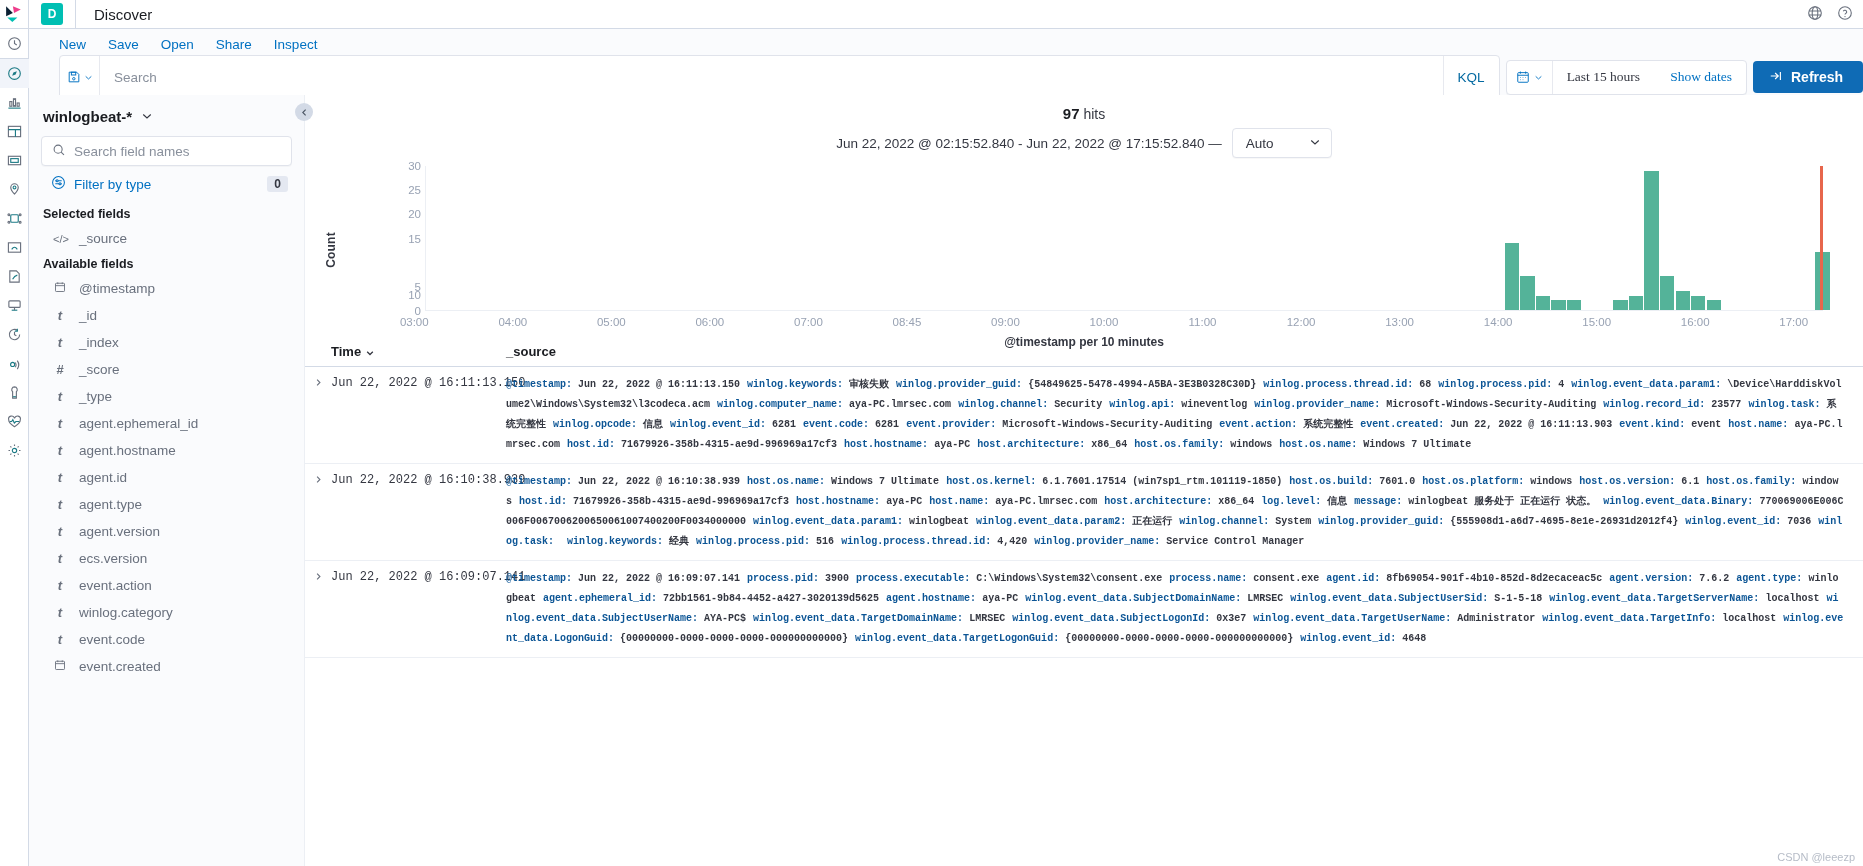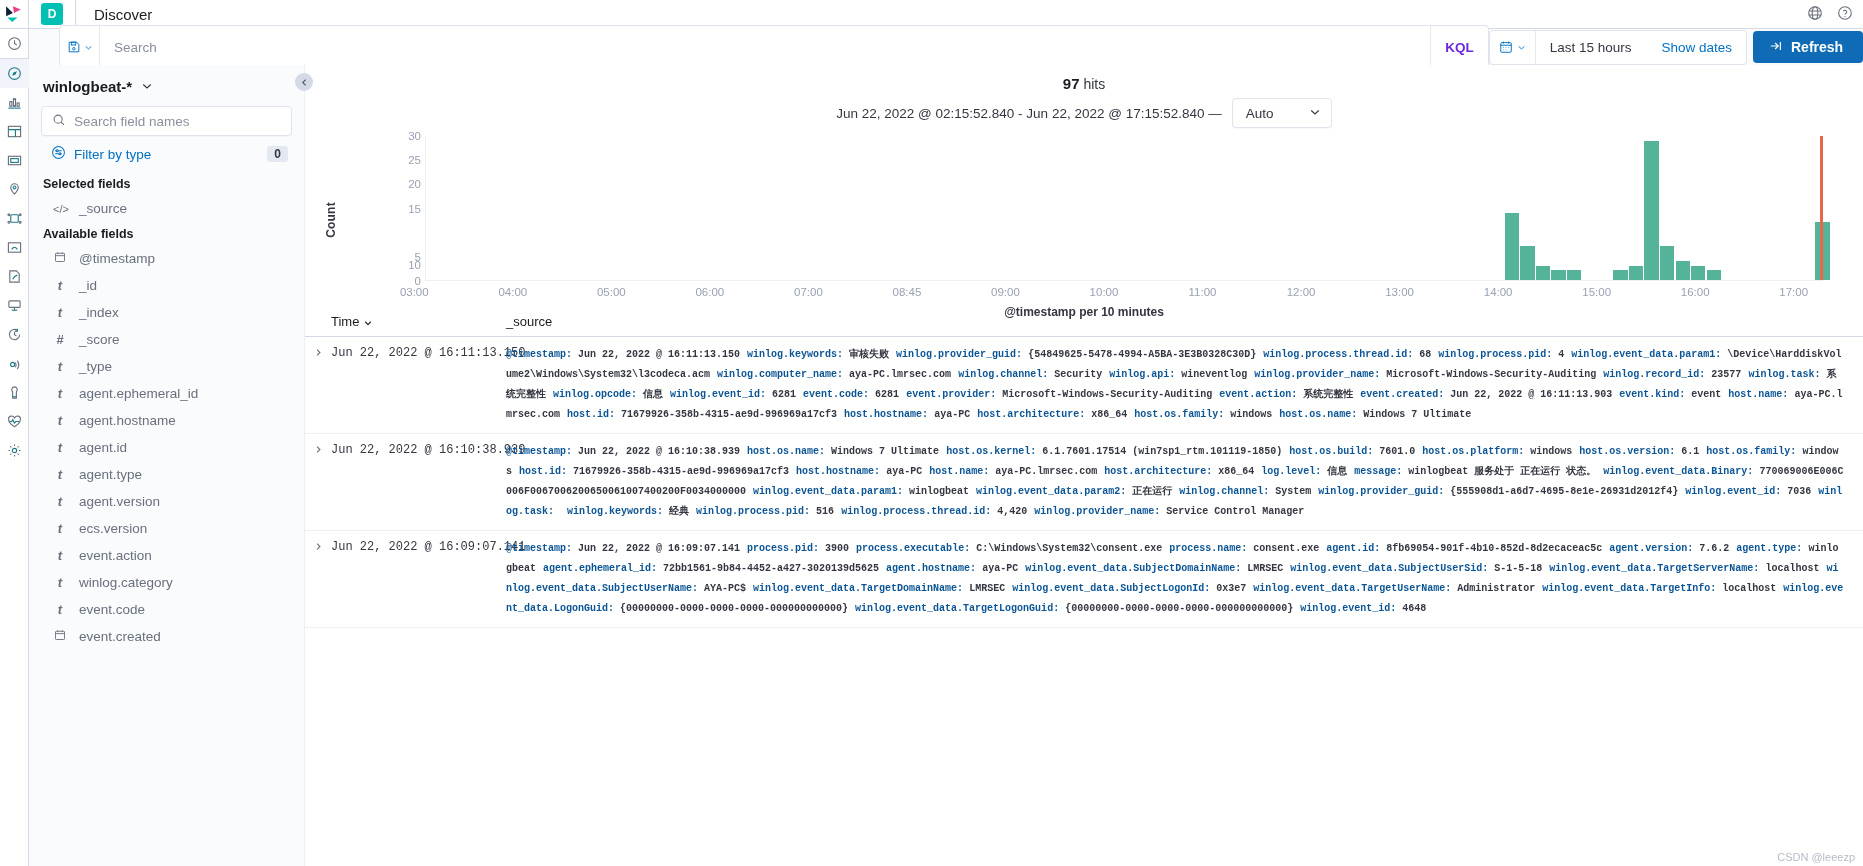--- a/index.html
+++ b/index.html
@@ -84,26 +84,27 @@
     width: 40px; display: flex; align-items: center; justify-content: center; gap: 3px;
     border-right: 1px solid #e7e9ef; color: #0071c2;
   }
   .qb-text {
     flex: 1; display: flex; align-items: center;
     padding-left: 14px; color: #89909c; font-size: 13.5px;
     min-width: 0;
   }
   .qb-kql {
     display: flex; align-items: center; padding: 0 14px;
-    color: #6d28d9; font-size: 13.5px; border-left: 1px solid #e7e9ef; font-weight: bold;
+    color: #0369a1; font-size: 13.5px; border-left: 1px solid #e7e9ef;
   }
   .qb-dates {
-    margin-left: 0; height: 35px; display: flex; align-items: center;
+    margin-left: 6px; height: 35px; display: flex; align-items: center;
     background: #fff; border: 1px solid #e0e3eb; border-radius: 4px;
     box-shadow: 0 1px 1px rgba(0,0,0,0.03);
+    font-family: Liberation Serif, serif;
   }
   .qb-calbtn {
     display: flex; align-items: center; gap: 4px; padding: 0 9px;
     color: #0071c2; border-right: 1px solid #e7e9ef; height: 100%;
   }
   .qb-range { padding: 0 16px 0 14px; font-size: 13.5px; color: #343741; white-space: nowrap; }
   .qb-showdates { margin-left: auto; padding: 0 14px; color: #0071c2; font-size: 13.5px; white-space: nowrap; }
   .qb-refresh {
     margin-left: 6px; height: 32px; min-width: 110px;
     background: #0f6bb5; color: #fff; border-radius: 4px;
@@ -203,21 +204,21 @@
   .bar { position: absolute; bottom: 0; background: #54b399; }
   .bar.edge { background: #e7664c; }
   .xticks { position: relative; height: 22px; margin: 0 20px 0 60px; }
   .xtick { position: absolute; top: 5px; font-size: 11.5px; color: #98a2b3; transform: translateX(-50%); white-space: nowrap; }
   .xaxis-title { text-align: center; font-size: 12px; font-weight: 700; color: #343741; padding-top: 2px; }
 
   
   .doctable { flex: 1; min-height: 0; overflow: hidden; }
   .dt-head {
     display: flex; border-bottom: 1px solid #d3dae6;
-    font-size: 13px; font-weight: 400; color: #1a1c21;
+    font-size: 13px; font-weight: 700; color: #1a1c21;
     padding: 7px 0 7px 0;
     justify-content: flex-end;
   }
   .dt-col-exp { width: 26px; flex: 0 0 26px; }
   .dt-col-time { width: 175px; flex: 0 0 175px; }
   .dt-col-src { flex: 1; min-width: 0; }
   .dt-row { display: flex; border-bottom: 1px solid #eceff4; padding: 8px 0; }
   .dt-exp { width: 26px; flex: 0 0 26px; text-align: center; color: #69707d; font-size: 11px; padding-top: 2px; }
   .dt-time {
     width: 175px; flex: 0 0 175px;
@@ -368,20 +369,27 @@
         <span>
           <svg width="16" height="16" viewBox="0 0 16 16" fill="none" stroke="#69707d" stroke-width="1.1">
             <circle cx="8" cy="8" r="6.3"></circle>
               <path d="M6.3 6.2A1.8 1.8 0 0 1 9.7 7c0 1.2-1.7 1.4-1.7 2.5"></path>
               <circle cx="8" cy="11.6" r=".65" fill="#69707d" stroke="none"></circle>
           </svg>
         </span>
       </div>
     </div>
 
+    <div class="actions">
+      <a>New</a>
+      <a>Save</a>
+      <a>Open</a>
+      <a>Share</a>
+      <a>Inspect</a>
+    </div>
 
     <div class="querybar">
       <div class="qb-inputwrap">
         <div class="qb-saveicon">
           <svg width="14" height="14" viewBox="0 0 16 16" fill="none" stroke="#0071c2" stroke-width="1.1">
             <path d="M2.5 2.5h8.5L13.5 5v8.5h-11z"></path>
               <rect x="5" y="2.5" width="5" height="3.2"></rect>
               <circle cx="7.8" cy="10" r="1.4"></circle>
           </svg>
           <svg width="9" height="9" viewBox="0 0 16 16" fill="none" stroke="#0071c2" stroke-width="1.6">

